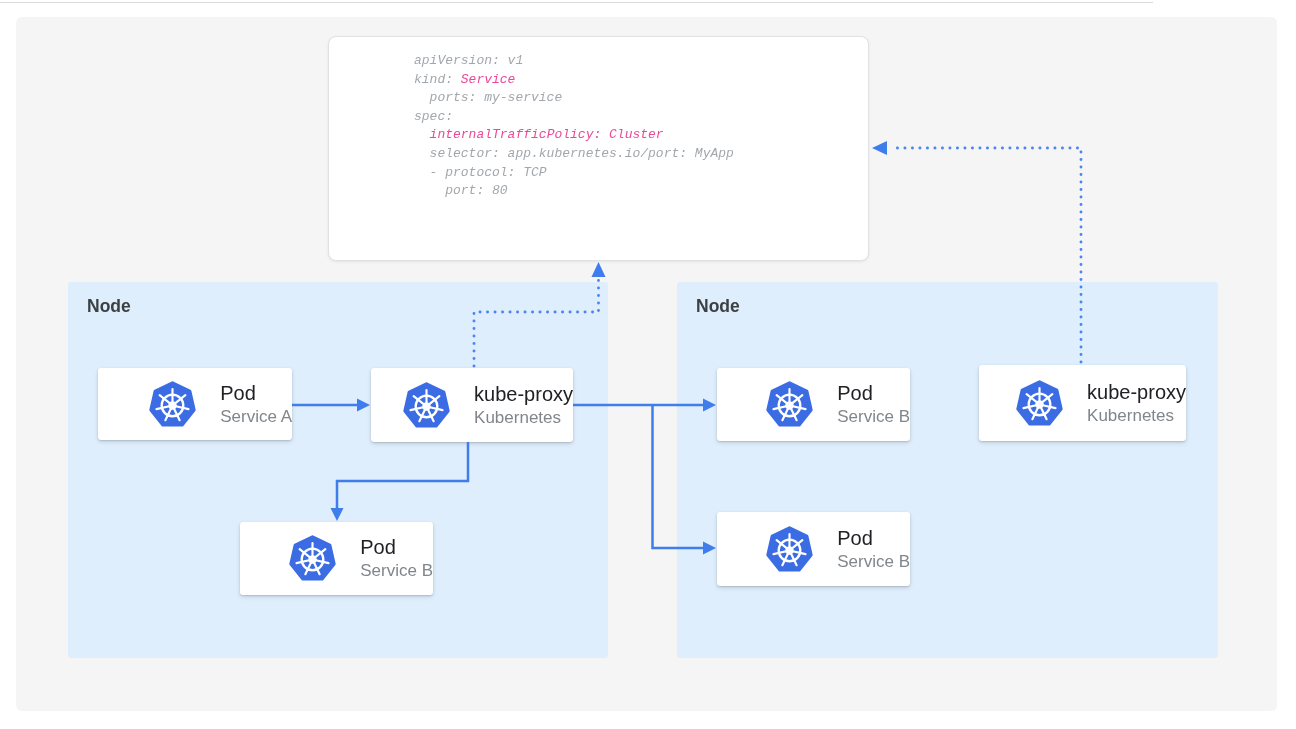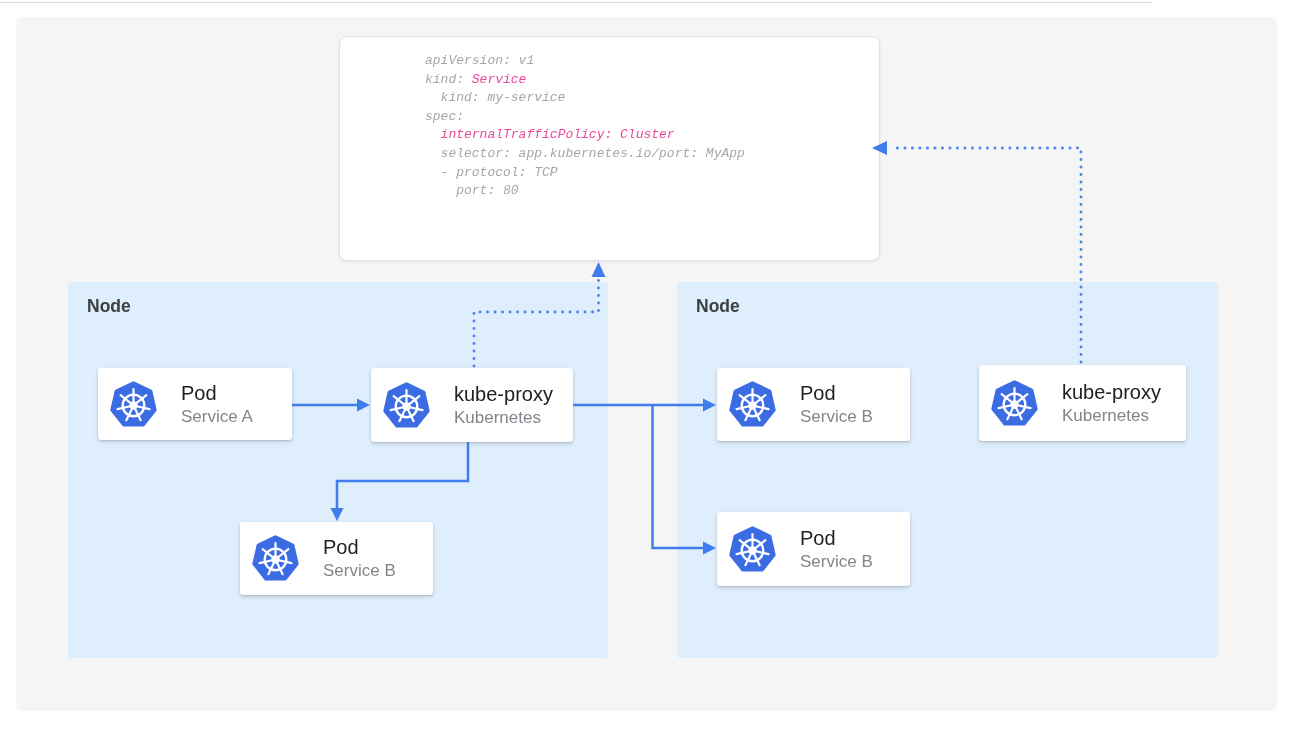--- a/index.html
+++ b/index.html
@@ -9,36 +9,36 @@
 
   .top-rule { position:absolute; left:0; top:2px; width:1153px; height:1.4px; background:#d8dadd; }
 
   .panel { position:absolute; left:16px; top:17px; width:1261px; height:694px;
            background:#f5f5f6; border-radius:6px; }
 
   
   .yaml-box { position:absolute; left:328px; top:36px; width:541px; height:225px;
               background:#ffffff; border:1px solid #dfe1e4; border-radius:8px;
               box-shadow:0 1px 3px rgba(0,0,0,0.07);
-              padding:15px 15px 0 85px;margin-left:11px; }
+              padding:15px 15px 0 85px; }
   .yaml-line { font-family:"Liberation Mono","DejaVu Sans Mono",monospace;
                font-style:italic; font-size:13px; line-height:18.6px;
                color:#a2a7ac; white-space:pre; }
   .yaml-line .b { font-weight:normal; color:#ec4899; }
 
   
   .node { position:absolute; background:#dfeefc; border-radius:3px;font-weight:bold; }
   .node-left  { left:68px;  top:282px; width:540px; height:376px; }
   .node-right { left:677px; top:282px; width:541px; height:376px; }
   .node-label { position:absolute; left:19px; top:14px; font-size:17.5px; color:#3c4043; }
 
   
   .card { position:absolute; background:#ffffff; border-radius:3px;
           box-shadow:0 1px 2px rgba(0,0,0,0.16), 0 2px 5px rgba(0,0,0,0.10);
-          display:flex; align-items:center; padding-left:12px; }
+          display:flex; align-items:center; padding-left:12px;justify-content:flex-end; }
   .card .logo { width:47px; height:47px; flex:0 0 47px; margin-right:24px; }
   .card-title { font-size:20px; color:#202124; line-height:25px; }
   .card-subtitle { font-size:17px; color:#80868b; line-height:22px; }
 
   .c-pod-a   { left:98px;  top:368px; width:194px; height:72px; }
   .c-kp-l    { left:371px; top:368px; width:202px; height:74px; }
   .c-pod-b-l { left:240px; top:522px; width:193px; height:73px; }
   .c-pod-b-rt{ left:717px; top:368px; width:193px; height:73px; }
   .c-pod-b-rb{ left:717px; top:512px; width:193px; height:74px; }
   .c-kp-r    { left:979px; top:365px; width:207px; height:76px; }
@@ -70,21 +70,21 @@
 
 <div class="stage">
 
   <div class="top-rule"></div>
 
   <div class="panel">
 
     <div class="yaml-box" style="position:absolute; left:312px; top:19px;">
       <div class="yaml-line"><span>apiVersion: v1</span></div>
       <div class="yaml-line"><span>kind: </span><span class="b">Service</span></div>
-      <div class="yaml-line"><span>  kind: my-service</span></div>
+      <div class="yaml-line"><span>  ports: my-service</span></div>
       <div class="yaml-line"><span>spec:</span></div>
       <div class="yaml-line"><span>  </span><span class="b">internalTrafficPolicy: Cluster</span></div>
       <div class="yaml-line"><span>  selector: app.kubernetes.io/port: MyApp</span></div>
       <div class="yaml-line"><span>  - protocol: TCP</span></div>
       <div class="yaml-line"><span>    port: 80</span></div>
     </div>
 
     <div class="node node-left" style="left:52px; top:265px;">
       <div class="node-label">Node</div>
     </div>

